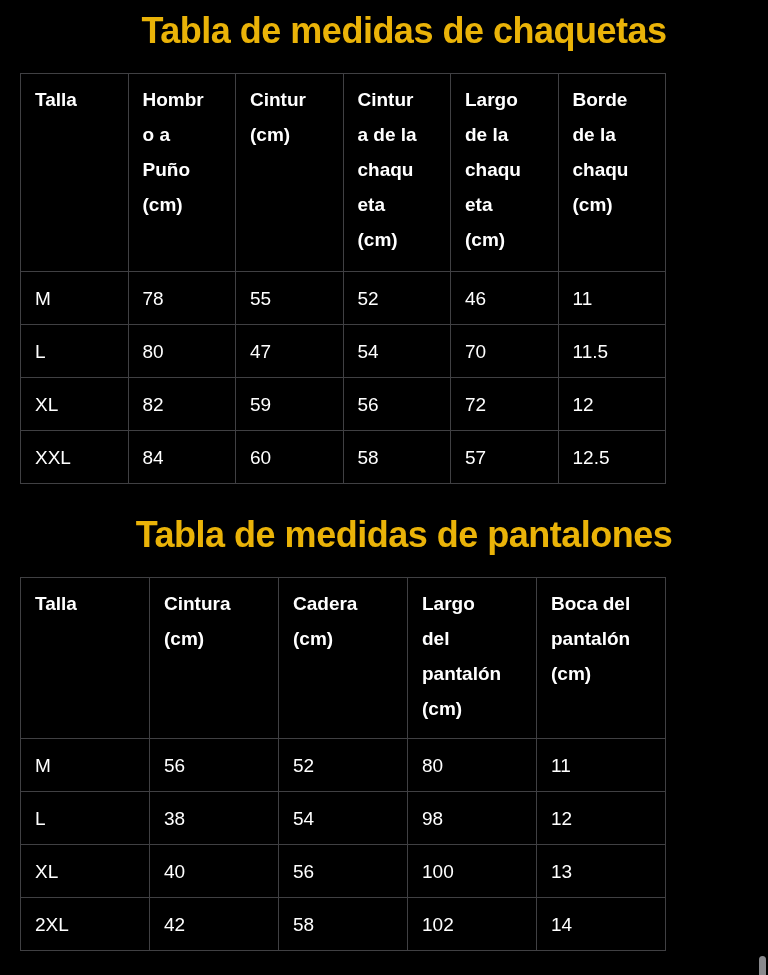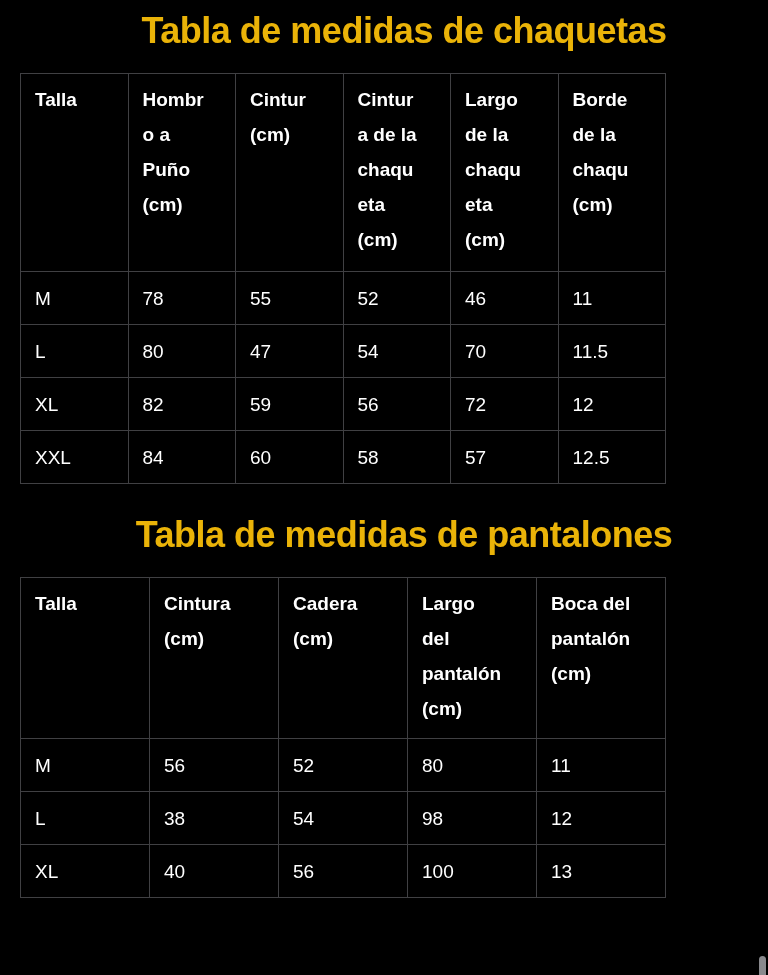--- a/index.html
+++ b/index.html
@@ -166,16 +166,23 @@
       <td>98</td>
       <td>12</td>
     </tr>
     <tr class="data-row">
       <td>XL</td>
       <td>40</td>
       <td>56</td>
       <td>100</td>
       <td>13</td>
     </tr>
+    <tr class="data-row">
+      <td>2XL</td>
+      <td>42</td>
+      <td>58</td>
+      <td>102</td>
+      <td>14</td>
+    </tr>
   </tbody>
 </table>
 
 <div class="scroll-thumb"></div>
 
 </body></html>

